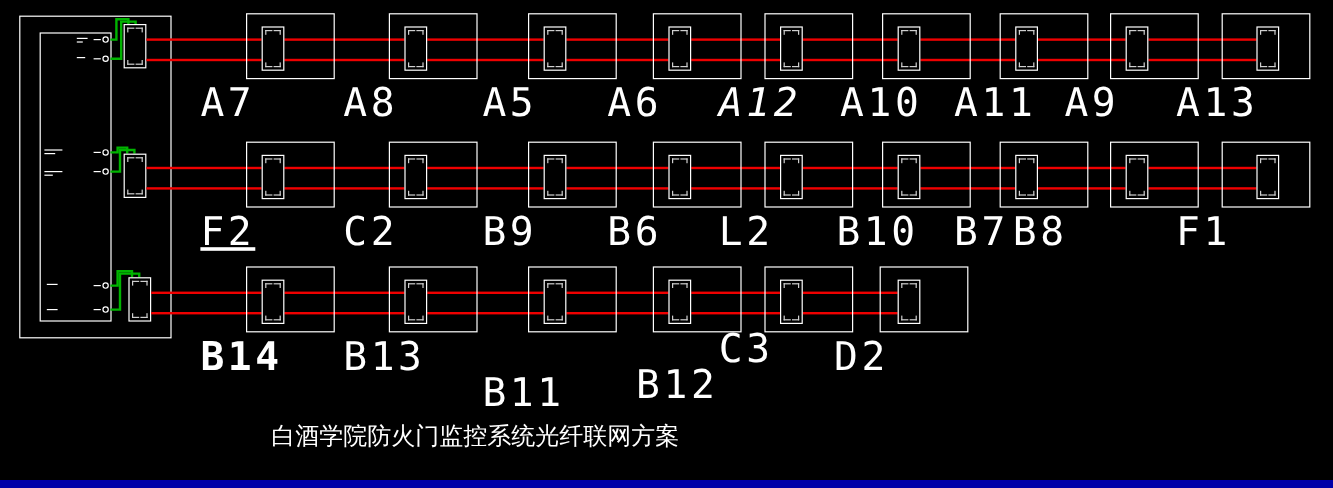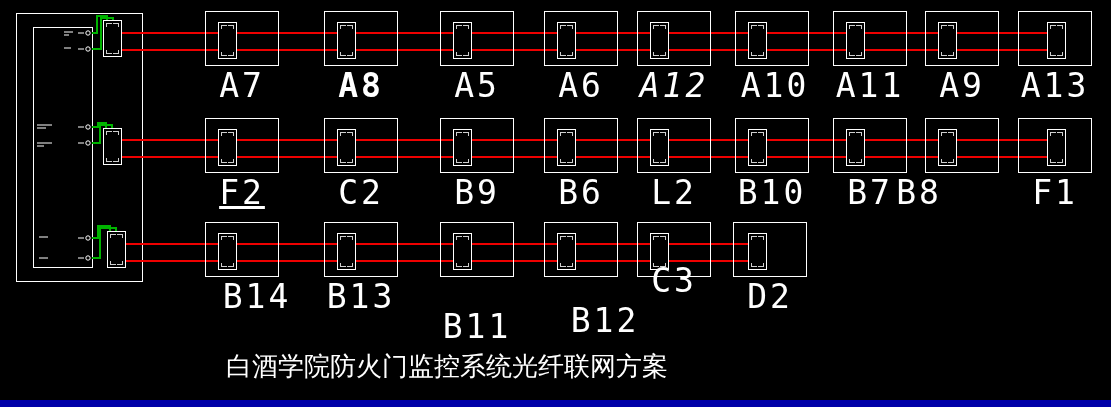--- a/index.html
+++ b/index.html
@@ -19,21 +19,21 @@
     border:1px solid #ffffff; background:#000;
     box-sizing:border-box;
   }
   .tk{ position:absolute; width:5px; height:3px; }
   .tk-tl{ left:2px; top:2px;  border-top:1px solid #cfcfcf; border-left:1px solid #cfcfcf;}
   .tk-tr{ right:2px; top:2px; border-top:1px solid #cfcfcf; border-right:1px solid #cfcfcf;}
   .tk-bl{ left:2px; bottom:2px; border-bottom:1px solid #cfcfcf; border-left:1px solid #cfcfcf;}
   .tk-br{ right:2px; bottom:2px; border-bottom:1px solid #cfcfcf; border-right:1px solid #cfcfcf;}
   .red-line{ position:absolute; height:2px; background:#ef0000; }
   .box-label{
-    position:absolute; width:150px; text-align:center;
+    position:absolute; width:150px; 
     color:#ffffff; font-family:"DejaVu Sans Mono", monospace;
     font-size:33px; font-weight:400; letter-spacing:3px; line-height:1;
     white-space:nowrap;
   }
   
   #library{ position:absolute; left:0; top:0; width:180px; height:340px; }
   .lib-outer{
     position:absolute; left:16px; top:13px; width:127px; height:269px;
     border:1px solid #ffffff; box-sizing:border-box;
   }
@@ -43,21 +43,21 @@
   }
   .lib-label{
     position:absolute; left:18px; top:284px; width:140px;
     color:#ffffff; font-size:38px; letter-spacing:5px; line-height:1;
     font-family:"DejaVu Sans", sans-serif; white-space:nowrap;
   }
   #lib-svg{ position:absolute; left:0; top:0; }
   
   #main-title{
     position:absolute; left:226px; top:352px; width:700px;
-    color:#ffffff; font-size:26px; letter-spacing:0px; line-height:1.1;
+    color:#ffffff; font-size:20px; letter-spacing:0px; line-height:1.1;
     font-family:"DejaVu Sans", sans-serif; white-space:nowrap;
   }
   
   #bottom-bar{
     position:absolute; left:0; bottom:0; width:1111px; height:7px;
     background:#0000a8;
   }
 </style>
 </head>
 <body>
@@ -141,21 +141,21 @@
       </div>
       <div class="box-label" style="left: 167px; top: 69px;">A7</div>
       <div class="box" style="left: 324px; top: 11px;">
         <div class="device" style="left: 12px; top: 10px;">
           <div class="tk tk-tl"></div>
           <div class="tk tk-tr"></div>
           <div class="tk tk-bl"></div>
           <div class="tk tk-br"></div>
         </div>
       </div>
-      <div class="box-label" style="left: 286px; top: 69px; font-weight: bold;">A8</div>
+      <div class="box-label" style="left: 286px; top: 69px;">A8</div>
       <div class="box" style="left: 440px; top: 11px;">
         <div class="device" style="left: 12px; top: 10px;">
           <div class="tk tk-tl"></div>
           <div class="tk tk-tr"></div>
           <div class="tk tk-bl"></div>
           <div class="tk tk-br"></div>
         </div>
       </div>
       <div class="box-label" style="left: 402px; top: 69px;">A5</div>
       <div class="box" style="left: 544px; top: 11px;">
@@ -298,21 +298,21 @@
       <div class="red-line" style="left: 126px; top: 243px; width: 631px;"></div>
       <div class="red-line" style="left: 126px; top: 260px; width: 631px;"></div>
       <div class="box" style="left: 205px; top: 222px;">
         <div class="device" style="left: 12px; top: 10px;">
           <div class="tk tk-tl"></div>
           <div class="tk tk-tr"></div>
           <div class="tk tk-bl"></div>
           <div class="tk tk-br"></div>
         </div>
       </div>
-      <div class="box-label" style="left: 182px; top: 280px;">B14</div>
+      <div class="box-label" style="left: 167px; top: 280px; font-weight: bold;">B14</div>
       <div class="box" style="left: 324px; top: 222px;">
         <div class="device" style="left: 12px; top: 10px;">
           <div class="tk tk-tl"></div>
           <div class="tk tk-tr"></div>
           <div class="tk tk-bl"></div>
           <div class="tk tk-br"></div>
         </div>
       </div>
       <div class="box-label" style="left: 286px; top: 280px;">B13</div>
       <div class="box" style="left: 440px; top: 222px;">
@@ -334,21 +334,21 @@
       </div>
       <div class="box-label" style="left: 530px; top: 280px; margin-top: 24px;">B12</div>
       <div class="box" style="left: 637px; top: 222px;">
         <div class="device" style="left: 12px; top: 10px;">
           <div class="tk tk-tl"></div>
           <div class="tk tk-tr"></div>
           <div class="tk tk-bl"></div>
           <div class="tk tk-br"></div>
         </div>
       </div>
-      <div class="box-label" style="left: 599px; top: 264px;">C3</div>
+      <div class="box-label" style="left: 599px; top: 274px;">C3</div>
       <div class="box" style="left: 733px; top: 222px;">
         <div class="device" style="left: 14px; top: 10px;">
           <div class="tk tk-tl"></div>
           <div class="tk tk-tr"></div>
           <div class="tk tk-bl"></div>
           <div class="tk tk-br"></div>
         </div>
       </div>
       <div class="box-label" style="left: 695px; top: 280px;">D2</div>
     </div>

